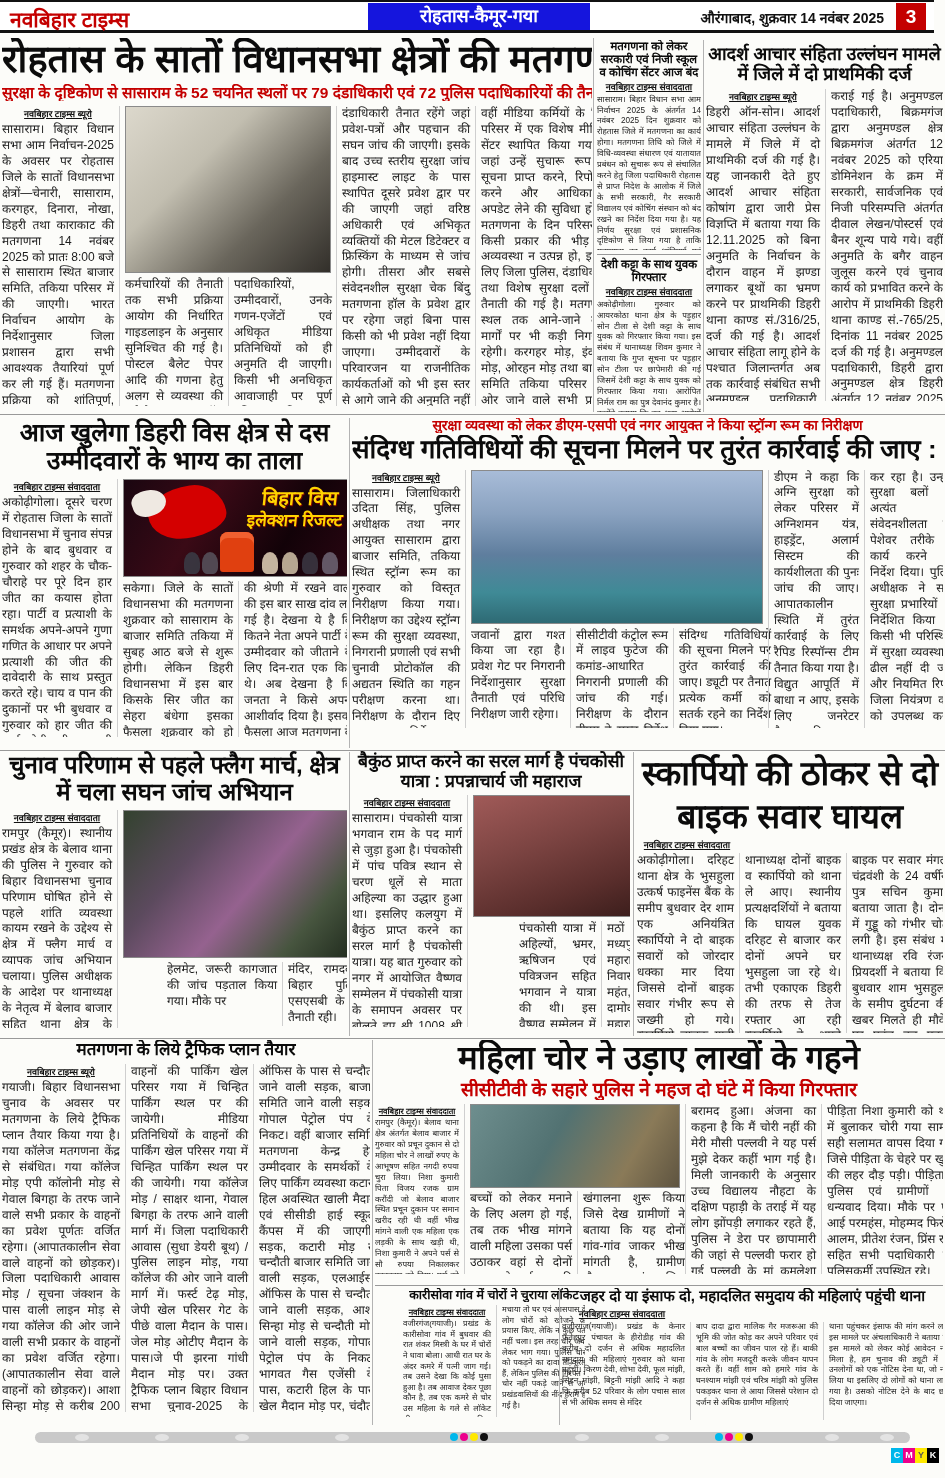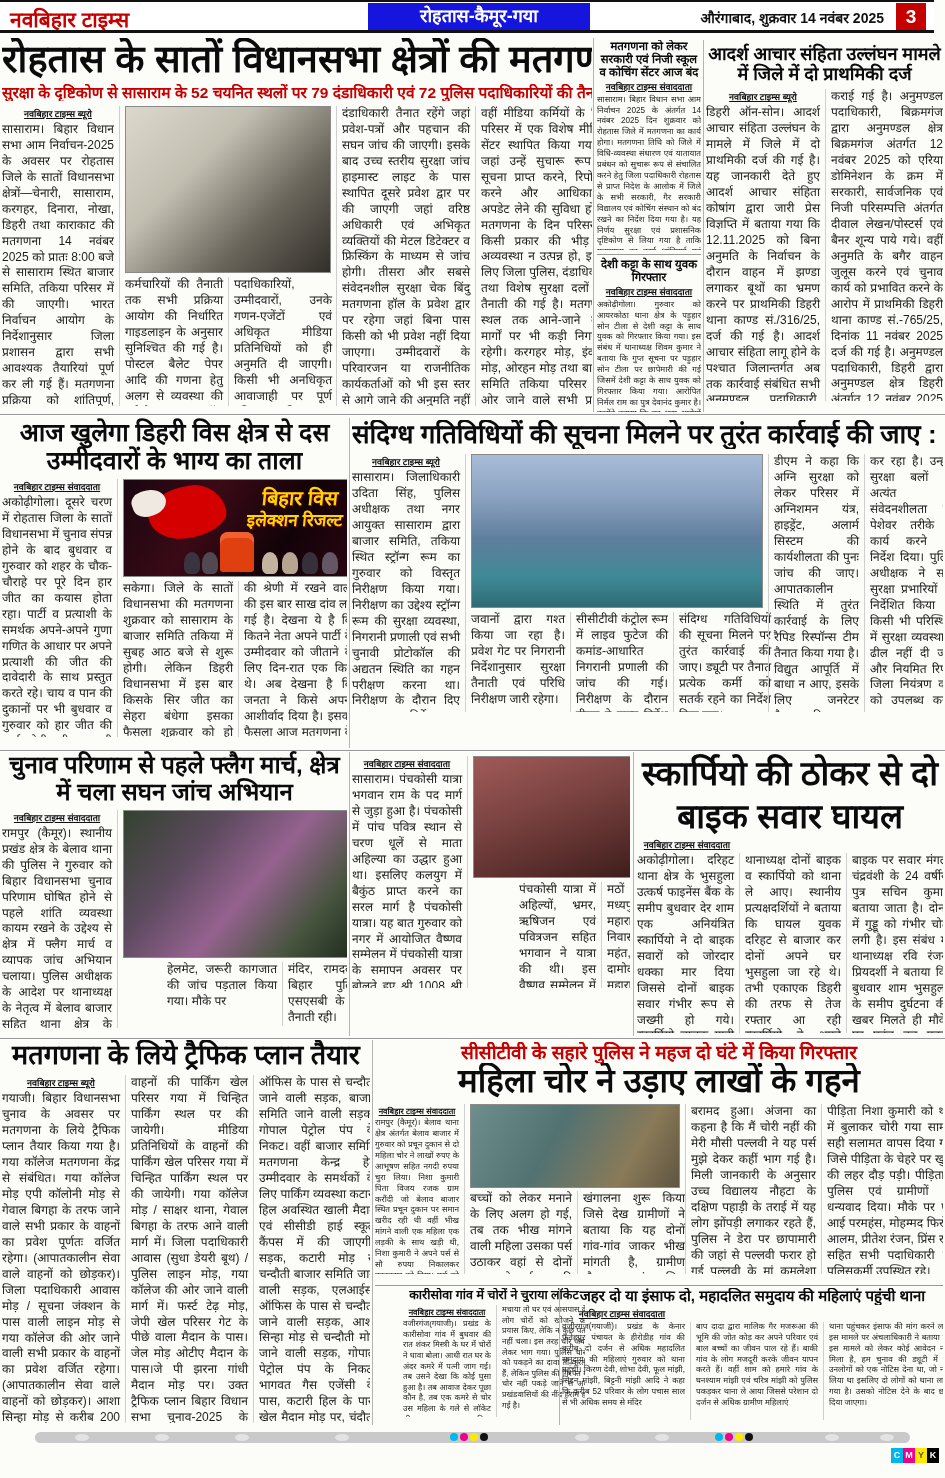--- a/index.html
+++ b/index.html
@@ -126,20 +126,21 @@
         </div>
         <div class="row crule" style="margin-top:4px;">
           <div class="bt" style="width:110px;flex:none;">सकेगा। जिले के सातों विधानसभा की मतगणना शुक्रवार को सासाराम के बाजार समिति तकिया में सुबह आठ बजे से शुरू होगी। लेकिन डिहरी विधानसभा में इस बार किसके सिर जीत का सेहरा बंधेगा इसका फैसला शुक्रवार को हो जाएगा। डिहरी विधानसभा से इस बार कुल दस उम्मीदवारों के भाग्य का फैसला होना है।</div>
           <div class="bt" style="width:110px;flex:none;">की श्रेणी में रखने वालों की इस बार साख दांव लग गई है। देखना ये है कि कितने नेता अपने पार्टी के उम्मीदवार को जीताने के लिए दिन-रात एक किये थे। अब देखना है कि जनता ने किसे अपना आशीर्वाद दिया है। इसका फैसला आज मतगणना के बाद हो जाएगा।</div>
         </div>
       </div>
     </div>
   </div>
 
   <div class="art" style="left:352px;top:418px;width:591px;height:330px;">
+    <div class="kicker nowrap" style="font-size:14px;">सुरक्षा व्यवस्था को लेकर डीएम-एसपी एवं नगर आयुक्त ने किया स्ट्रॉन्ग रूम का निरीक्षण</div>
     <div class="hed nowrap" style="font-size:26px;margin-top:2px;">संदिग्ध गतिविधियों की सूचना मिलने पर तुरंत कार्रवाई की जाए : डीएम</div>
     <div class="row crule" style="margin-top:5px;height:258px;overflow:hidden;">
       <div style="width:108px;flex:none;">
         <div class="byline">नवबिहार टाइम्स ब्यूरो</div>
         <div class="bt">सासाराम। जिलाधिकारी उदिता सिंह, पुलिस अधीक्षक तथा नगर आयुक्त सासाराम द्वारा बाजार समिति, तकिया स्थित स्ट्रॉन्ग रूम का गुरुवार को विस्तृत निरीक्षण किया गया। निरीक्षण का उद्देश्य स्ट्रॉन्ग रूम की सुरक्षा व्यवस्था, निगरानी प्रणाली एवं सभी चुनावी प्रोटोकॉल की अद्यतन स्थिति का गहन परीक्षण करना था। निरीक्षण के दौरान दिए गए प्रमुख निर्देशानुसार सुरक्षा तैनाती एवं परिधि निरीक्षण, स्ट्रॉन्ग रूम के चारों ओर त्रिस्तरीय सुरक्षा व्यवस्था अनिवार्य रूप से लागू है।</div>
       </div>
       <div style="width:292px;flex:none;">
         <div class="photo" style="width:100%;height:154px;background:linear-gradient(180deg,#a8bcd8 0%,#8aa2c0 28%,#5f7e9e 55%,#3f8a96 80%,#2e6a74 100%);"></div>
         <div class="row crule" style="margin-top:4px;">
           <div class="bt" style="width:94px;flex:none;">जवानों द्वारा गश्त किया जा रहा है। प्रवेश गेट पर निगरानी निर्देशानुसार सुरक्षा तैनाती एवं परिधि निरीक्षण जारी रहेगा।</div>
@@ -163,20 +164,21 @@
         <div class="photo" style="width:100%;height:148px;background:linear-gradient(130deg,#33422f 0%,#5c4a5e 30%,#95628f 55%,#47553f 80%,#222d1f 100%);"></div>
         <div class="row crule" style="margin-top:4px;">
           <div class="bt" style="width:110px;flex:none;margin-left:44px;">हेलमेट, जरूरी कागजात की जांच पड़ताल किया गया। मौके पर</div>
           <div class="bt" style="width:110px;flex:none;">मंदिर, रामदवारा सहित बिहार पुलिस एवं एसएसबी के जवान की तैनाती रही।</div>
         </div>
       </div>
     </div>
   </div>
 
   <div class="art" style="left:352px;top:752px;width:278px;height:284px;">
+    <div class="hed" style="font-size:17.5px;">बैकुंठ प्राप्त करने का सरल मार्ग है पंचकोसी यात्रा : प्रपन्नाचार्य जी महाराज</div>
     <div class="row crule" style="margin-top:4px;height:232px;overflow:hidden;">
       <div style="width:110px;flex:none;">
         <div class="byline">नवबिहार टाइम्स संवाददाता</div>
         <div class="bt">सासाराम। पंचकोसी यात्रा भगवान राम के पद मार्ग से जुड़ा हुआ है। पंचकोसी में पांच पवित्र स्थान से चरण धूलें से माता अहिल्या का उद्धार हुआ था। इसलिए कलयुग में बैकुंठ प्राप्त करने का सरल मार्ग है पंचकोसी यात्रा। यह बात गुरुवार को नगर में आयोजित वैष्णव सम्मेलन में पंचकोसी यात्रा के समापन अवसर पर बोलते हुए श्री 1008 श्री परम्पूज्य वर्तमान पीठाधीश्वर अनंतश्री प्रपन्नाचार्य जी महाराज ने कही।</div>
       </div>
       <div style="width:160px;flex:none;">
         <div class="photo" style="width:100%;height:122px;background:linear-gradient(160deg,#a05a58 0%,#7c4442 40%,#5a2e2c 75%,#3c1e1c 100%);"></div>
         <div class="row crule" style="margin-top:4px;">
           <div class="bt" style="width:77px;flex:none;margin-left:46px;">पंचकोसी यात्रा में अहिल्यों, भ्रमर, ऋषिजन एवं पवित्रजन सहित भगवान ने यात्रा की थी। इस वैष्णव सम्मेलन में मुख्य रूप से सभी</div>
           <div class="bt" style="width:77px;flex:none;">मठों के महंत, मध्यपुराचार्य जी महाराज, श्री निवास मंदिर के महंत, दामोदराचार्य जी महाराज के अलावा काफी संख्या में संत उपस्थित थे।</div>
@@ -189,38 +191,38 @@
     <div class="hed" style="font-size:34px;line-height:1.25;">स्कार्पियो की ठोकर से दो बाइक सवार घायल</div>
     <div class="byline" style="width:100px;">नवबिहार टाइम्स संवाददाता</div>
     <div class="row crule" style="height:180px;overflow:hidden;">
       <div class="bt" style="width:97px;flex:none;">अकोढ़ीगोला। दरिहट थाना क्षेत्र के भुसहुला उत्कर्ष फाइनेंस बैंक के समीप बुधवार देर शाम एक अनियंत्रित स्कार्पियो ने दो बाइक सवारों को जोरदार धक्का मार दिया जिससे दोनों बाइक सवार गंभीर रूप से जख्मी हो गये। स्कार्पियो चालक गाड़ी छोड़कर फरार हो गया। स्थानीय लोगों ने दुर्घटना होने की सूचना डायल 112 की पुलिस को दिया। वहीं मौके पर पहुंची डायल 112 की पुलिस आनन-फानन में पहले घायलों को इलाज के लिए डिहरी भेजा। वहीं दूसरी ओर दरिहट</div>
       <div class="bt" style="width:96px;flex:none;">थानाध्यक्ष दोनों बाइक व स्कार्पियो को थाना ले आए। स्थानीय प्रत्यक्षदर्शियों ने बताया कि घायल युवक दरिहट से बाजार कर दोनों अपने घर भुसहुला जा रहे थे। तभी एकाएक डिहरी की तरफ से तेज रफ्तार आ रही स्कार्पियो ने अपने साइड को छोड़कर बाइक में जोरदार धक्का मारा जिससे दोनों युवक बुरी तरह जख्मी हो गये। वहीं चालक स्कार्पियो को छोड़कर खेत के रास्ते दौड़ते हुए फरार हो गया। बताया कि अपाची बाइक पर सवार भुसहुला गांव निवासी फकीरा चंद्रवंशी के 35 वर्षीय पुत्र गुड्डू चंद्रवंशी व दूसरा डिस्कवर</div>
       <div class="bt" style="width:96px;flex:none;">बाइक पर सवार मंगल चंद्रवंशी के 24 वर्षीय पुत्र सचिन कुमार बताया जाता है। दोनों में गुड्डू को गंभीर चोट लगी है। इस संबंध में थानाध्यक्ष रवि रंजन प्रियदर्शी ने बताया कि बुधवार शाम भुसहुला के समीप दुर्घटना की खबर मिलते ही मौके पर पहुंच कर पहले घायलों को चिकित्सा के लिए डिहरी अनुमंडलीय अस्पताल भेजा गया। वहीं दोनों बाइक व स्कार्पियो (बीआर 24 एएल 9782) को थाना लाया गया है। परिजनों के लिखित आवेदन पर प्राथमिकी दर्ज कर अग्रेतर कार्रवाई की जाएगी।</div>
     </div>
   </div>
 
   <div class="art" style="left:2px;top:1040px;width:368px;height:385px;">
-    <div class="hed nowrap" style="font-size:27px;">मतगणना के लिये ट्रैफिक प्लान तैयार</div>
+    <div class="hed nowrap" style="font-size:17px;">मतगणना के लिये ट्रैफिक प्लान तैयार</div>
     <div class="row crule" style="margin-top:5px;height:348px;overflow:hidden;">
       <div style="width:118px;flex:none;">
         <div class="byline">नवबिहार टाइम्स ब्यूरो</div>
         <div class="bt">गयाजी। बिहार विधानसभा चुनाव के अवसर पर मतगणना के लिये ट्रैफिक प्लान तैयार किया गया है। गया कॉलेज मतगणना केंद्र से संबंधित। गया कॉलेज मोड़ एपी कॉलोनी मोड़ से गेवाल बिगहा के तरफ जाने वाले सभी प्रकार के वाहनों का प्रवेश पूर्णतः वर्जित रहेगा। (आपातकालीन सेवा वाले वाहनों को छोड़कर)। जिला पदाधिकारी आवास मोड़ / सूचना जंक्शन के पास वाली लाइन मोड़ से गया कॉलेज की ओर जाने वाली सभी प्रकार के वाहनों का प्रवेश वर्जित रहेगा। (आपातकालीन सेवा वाले वाहनों को छोड़कर)। आशा सिन्हा मोड़ से करीब 200 मी0 पूरब, फर्स्ट कराई मोड़ से गया कॉलेज गेट / पेट्रोल पम्प के तरफ जाने वाले मार्ग में सभी प्रकार के वाहनों का प्रवेश पूर्णतः वर्जित रहेगा। वहीं उम्मीदवार के समर्थकों का वाहनों को गांधी मैदान, ओटीए मैदान एवं हरिदास सिमनरी मैदान में चिन्हित पार्किंग स्थल पर की जाएगी। उम्मीदवार जिनके पास एंट्री पास रहेगा, चुनाव / मतगणना कर्मी के</div>
       </div>
       <div style="width:117px;flex:none;">
         <div class="bt">वाहनों की पार्किंग खेल परिसर गया में चिन्हित पार्किंग स्थल पर की जायेगी। मीडिया प्रतिनिधियों के वाहनों की पार्किंग खेल परिसर गया में चिन्हित पार्किंग स्थल पर की जायेगी। गया कॉलेज मोड़ / साक्षर थाना, गेवाल बिगहा के तरफ आने वाली मार्ग में। जिला पदाधिकारी आवास (सुधा डेयरी बूथ) / पुलिस लाइन मोड़, गया कॉलेज की ओर जाने वाली मार्ग में। फर्स्ट टेढ़ मोड़, जेपी खेल परिसर गेट के पीछे वाला मैदान के पास। जेल मोड़ ओटीए मैदान के पास।जे पी झरना गांधी मैदान मोड़ पर। उक्त ट्रैफिक प्लान बिहार विधान सभा चुनाव-2025 के मतगणना कार्य के अवसर पर 14.11.2025 को सुबह 05:00 बजे से मतगणना कार्य अवधि तक प्रभावी रहेगा।</div>
         <div class="bt crosshead">आशा सिन्हा मोड़ से चन्दौती मोड़ जाने वाली सड़क</div>
         <div class="bt">चंदौती मोड़ से बाजार समिति वाली सड़का कटारी मोड़ से चन्दौती बाजार समिति जाने वाली सड़क, एलआईसी</div>
       </div>
       <div class="bt" style="width:117px;flex:none;">ऑफिस के पास से चन्दौती जाने वाली सड़क, बाजार समिति जाने वाली सड़क, गोपाल पेट्रोल पंप के निकट। वहीं बाजार समिति मतगणना केन्द्र हेतु उम्मीदवार के समर्थकों के लिए पार्किंग व्यवस्था कटारी हिल अवस्थित खाली मैदान एवं सीसीडी हाई स्कूल कैंपस में की जाएगी। सड़क, कटारी मोड़ से चन्दौती बाजार समिति जाने वाली सड़क, एलआईसी ऑफिस के पास से चन्दौती जाने वाली सड़क, आशा सिन्हा मोड़ से चन्दौती मोड़ जाने वाली सड़क, गोपाल पेट्रोल पंप के निकट, भागवत गैस एजेंसी के पास, कटारी हिल के पास खेल मैदान मोड़ पर, चंदौती हाई स्कूल के पास। उक्त ट्रैफिक प्लान बिहार विधान सभा चुनाव-2025 के मतगणना कार्य के अवसर पर दिनांक- 14.11.2025 को सुबह 05:00 बजे से मतगणना कार्य अवधि तक प्रभावी रहेगा।</div>
     </div>
   </div>
 
   <div class="art" style="left:375px;top:1040px;width:568px;height:244px;">
+    <div class="hed nowrap" style="font-size:33px;">महिला चोर ने उड़ाए लाखों के गहने</div>
     <div class="hed nowrap redtxt" style="font-size:19px;margin-top:2px;">सीसीटीवी के सहारे पुलिस ने महज दो घंटे में किया गिरफ्तार</div>
-    <div class="hed nowrap" style="font-size:33px;">महिला चोर ने उड़ाए लाखों के गहने</div>
     <div class="row crule" style="margin-top:4px;height:170px;overflow:hidden;">
       <div style="width:84px;flex:none;">
         <div class="byline" style="font-size:8px;">नवबिहार टाइम्स संवाददाता</div>
         <div class="bt" style="font-size:8.2px;">रामपुर (कैमूर)। बेलाव थाना क्षेत्र अंतर्गत बेलाव बाजार में गुरुवार को प्रचून दुकान से दो महिला चोर ने लाखों रुपए के आभूषण सहित नगदी रुपया चुरा लिया। निशा कुमारी पिता विजय रजक ग्राम करौंदी जो बेलाव बाजार स्थित प्रचून दुकान पर समान खरीद रही थी वहीं भीख मांगने वाली एक महिला एक लड़की के साथ खड़ी थी, निशा कुमारी ने अपने पर्स से सौ रुपया निकालकर दुकानदार को दिया। पर्स को काउंटर पर रख दी तभी उसका बच्चा रोने लगा</div>
       </div>
       <div style="width:210px;flex:none;">
         <div class="photo" style="width:100%;height:84px;background:linear-gradient(120deg,#6e8e8e 0%,#527272 40%,#8a7a58 75%,#5e5440 100%);"></div>
         <div class="row crule" style="margin-top:3px;">
           <div class="bt" style="width:102px;flex:none;">बच्चों को लेकर मनाने के लिए अलग हो गई, तब तक भीख मांगने वाली महिला उसका पर्स उठाकर वहां से दोनों फरार हो गई, इसकी खबर मिलते ही पुलिस एवं ग्रामीणों ने मिलकर सीसीटीवी कैमरे को</div>
           <div class="bt" style="width:102px;flex:none;">खंगालना शुरू किया जिसे देख ग्रामीणों ने बताया कि यह दोनों गांव-गांव जाकर भीख मांगती है, ग्रामीण नौजवान एवं पुलिस उसके खोज में निकल पड़ी तभी बेलाव गांव में अंजना कुमारी को ग्रामीणों</div>

